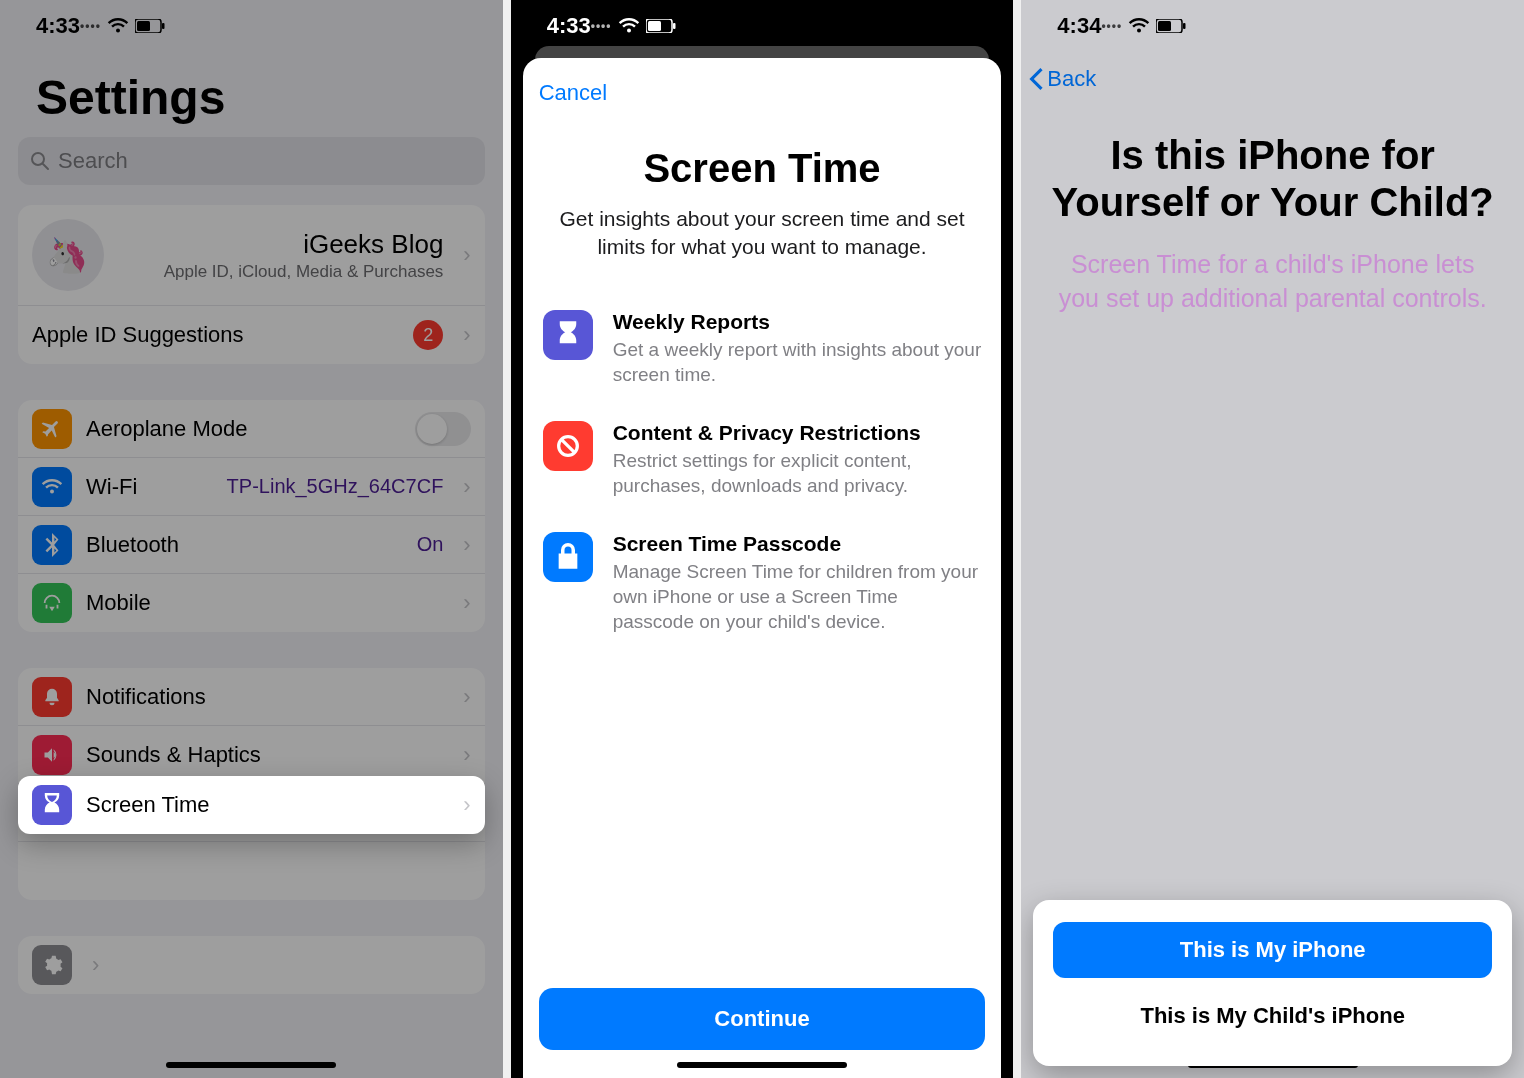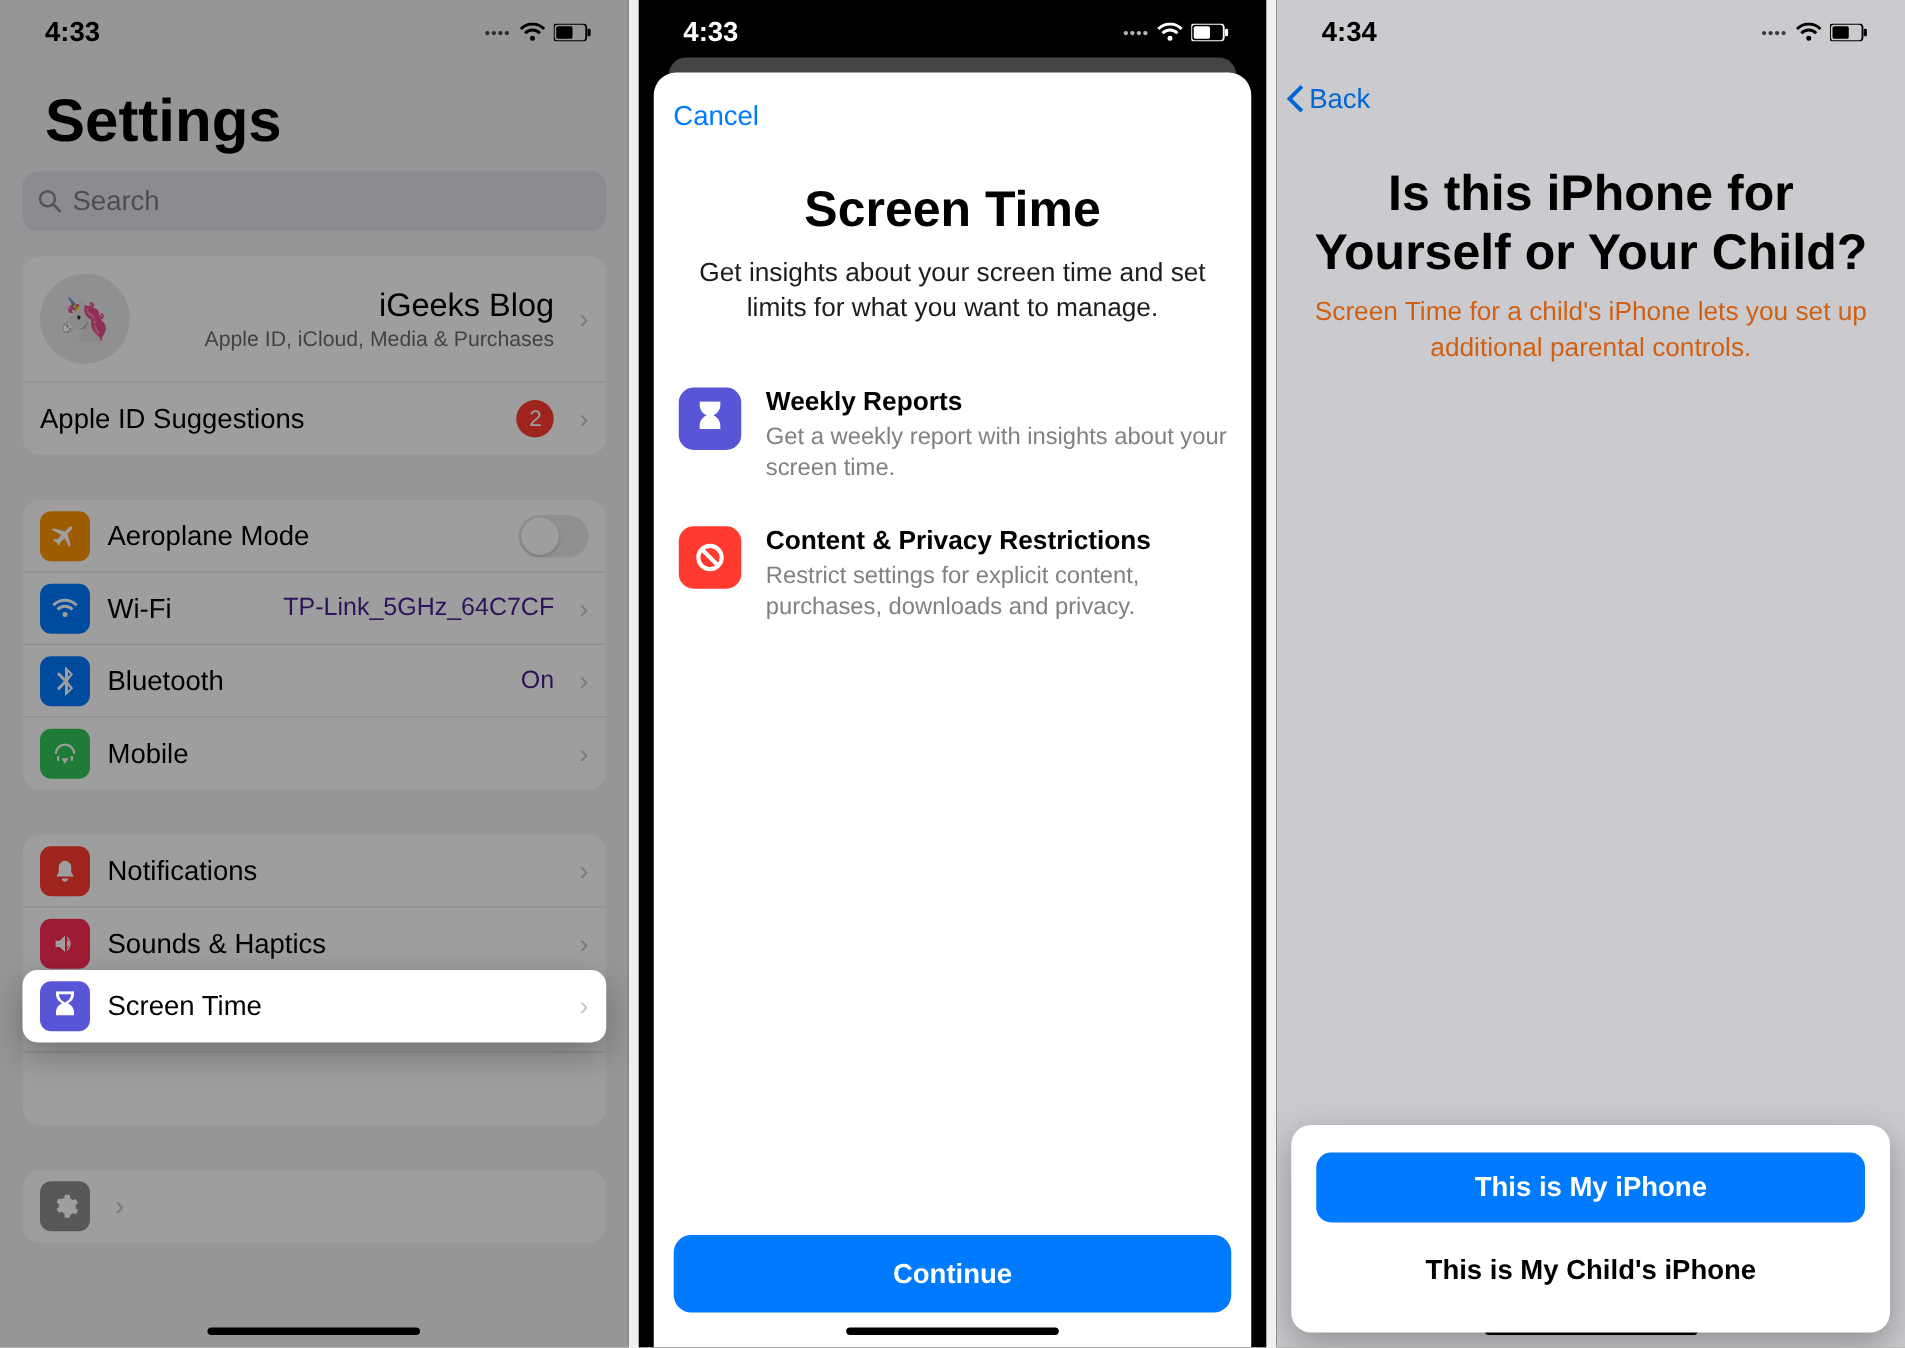--- a/index.html
+++ b/index.html
@@ -18,21 +18,20 @@
   background: #000;
   border-radius: 0;
 }
 .content { position: absolute; inset: 0; }
 
 
 .status-bar {
   height: 52px;
   display: flex;
   align-items: center;
-  justify-content: space-between;
   padding: 0 30px 0 36px;
   font-size: 22px;
   font-weight: 600;
 }
 .status-icons { display: flex; align-items: center; gap: 6px; }
 .dots { letter-spacing: 1px; font-size: 12px; opacity: .7; }
 
 
 .p1-bg { background: #f2f2f7; position: absolute; inset: 0; }
 .p1-dim { position: absolute; inset: 0; background: rgba(0,0,0,0.38); pointer-events: none; }
@@ -114,21 +113,21 @@
 .btn-primary {
   margin-top:auto; background:#007aff; color:#fff; border:none; border-radius:14px;
   height:62px; font-size:22px; font-weight:600; width:100%;
 }
 
 
 .p3-bg { position:absolute; inset:0; background:#f2f2f7; }
 .p3-dim { position:absolute; inset:0; background:rgba(0,0,0,0.16); }
 .nav-back { display:flex; align-items:center; gap:4px; color:#007aff; font-size:22px; padding:14px 8px 0 8px; }
 .big-q { font-size:40px; font-weight:800; text-align:center; margin:40px 28px 0; line-height:1.18; }
-.big-sub { font-size:21px; text-align:center; margin:10px 26px 0; color:#f97316; line-height:1.35; }
+.big-sub { font-size:25px; text-align:center; margin:22px 26px 0; color:#f0abfc; line-height:1.35; }
 .choice-card {
   position:absolute; left:12px; right:12px; bottom:12px;
   background:#fff; border-radius:16px; padding:22px 20px;
   box-shadow: 0 10px 30px rgba(0,0,0,0.3);
   z-index:20;
 }
 .btn-secondary {
   width:100%; height:56px; border:none; font-size:22px; font-weight:600;
   background:transparent; color:#000000;
 }
@@ -328,20 +327,31 @@
             <svg width="28" height="28" viewBox="0 0 24 24">
                   <circle cx="12" cy="12" r="8" fill="none" stroke="#fff" stroke-width="2.8"></circle>
                   <line x1="6.5" y1="6.5" x2="17.5" y2="17.5" stroke="#fff" stroke-width="2.8"></line>
                 </svg>
           </div>
           <div class="feat-body">
             <div class="feat-title">Content &amp; Privacy Restrictions</div>
             <div class="feat-desc">Restrict settings for explicit content, purchases, downloads and privacy.</div>
           </div>
         </div>
+        <div class="feat">
+          <div class="feat-icon" style="background:#007aff">
+            <svg width="24" height="28" viewBox="0 0 20 24">
+                  <path fill="#fff" d="M10 0a6 6 0 00-6 6v3H2v13h16V9h-2V6a6 6 0 00-6-6zm0 3a3 3 0 013 3v3H7V6a3 3 0 013-3z"></path>
+                </svg>
+          </div>
+          <div class="feat-body">
+            <div class="feat-title">Screen Time Passcode</div>
+            <div class="feat-desc">Manage Screen Time for children from your own iPhone or use a Screen Time passcode on your child's device.</div>
+          </div>
+        </div>
       </div>
 
       <button class="btn-primary">Continue</button>
     </div>
     <div class="home-indicator"></div>
   </div>
 </div>
 
 <div class="phone">
   <div class="p3-bg"></div>

